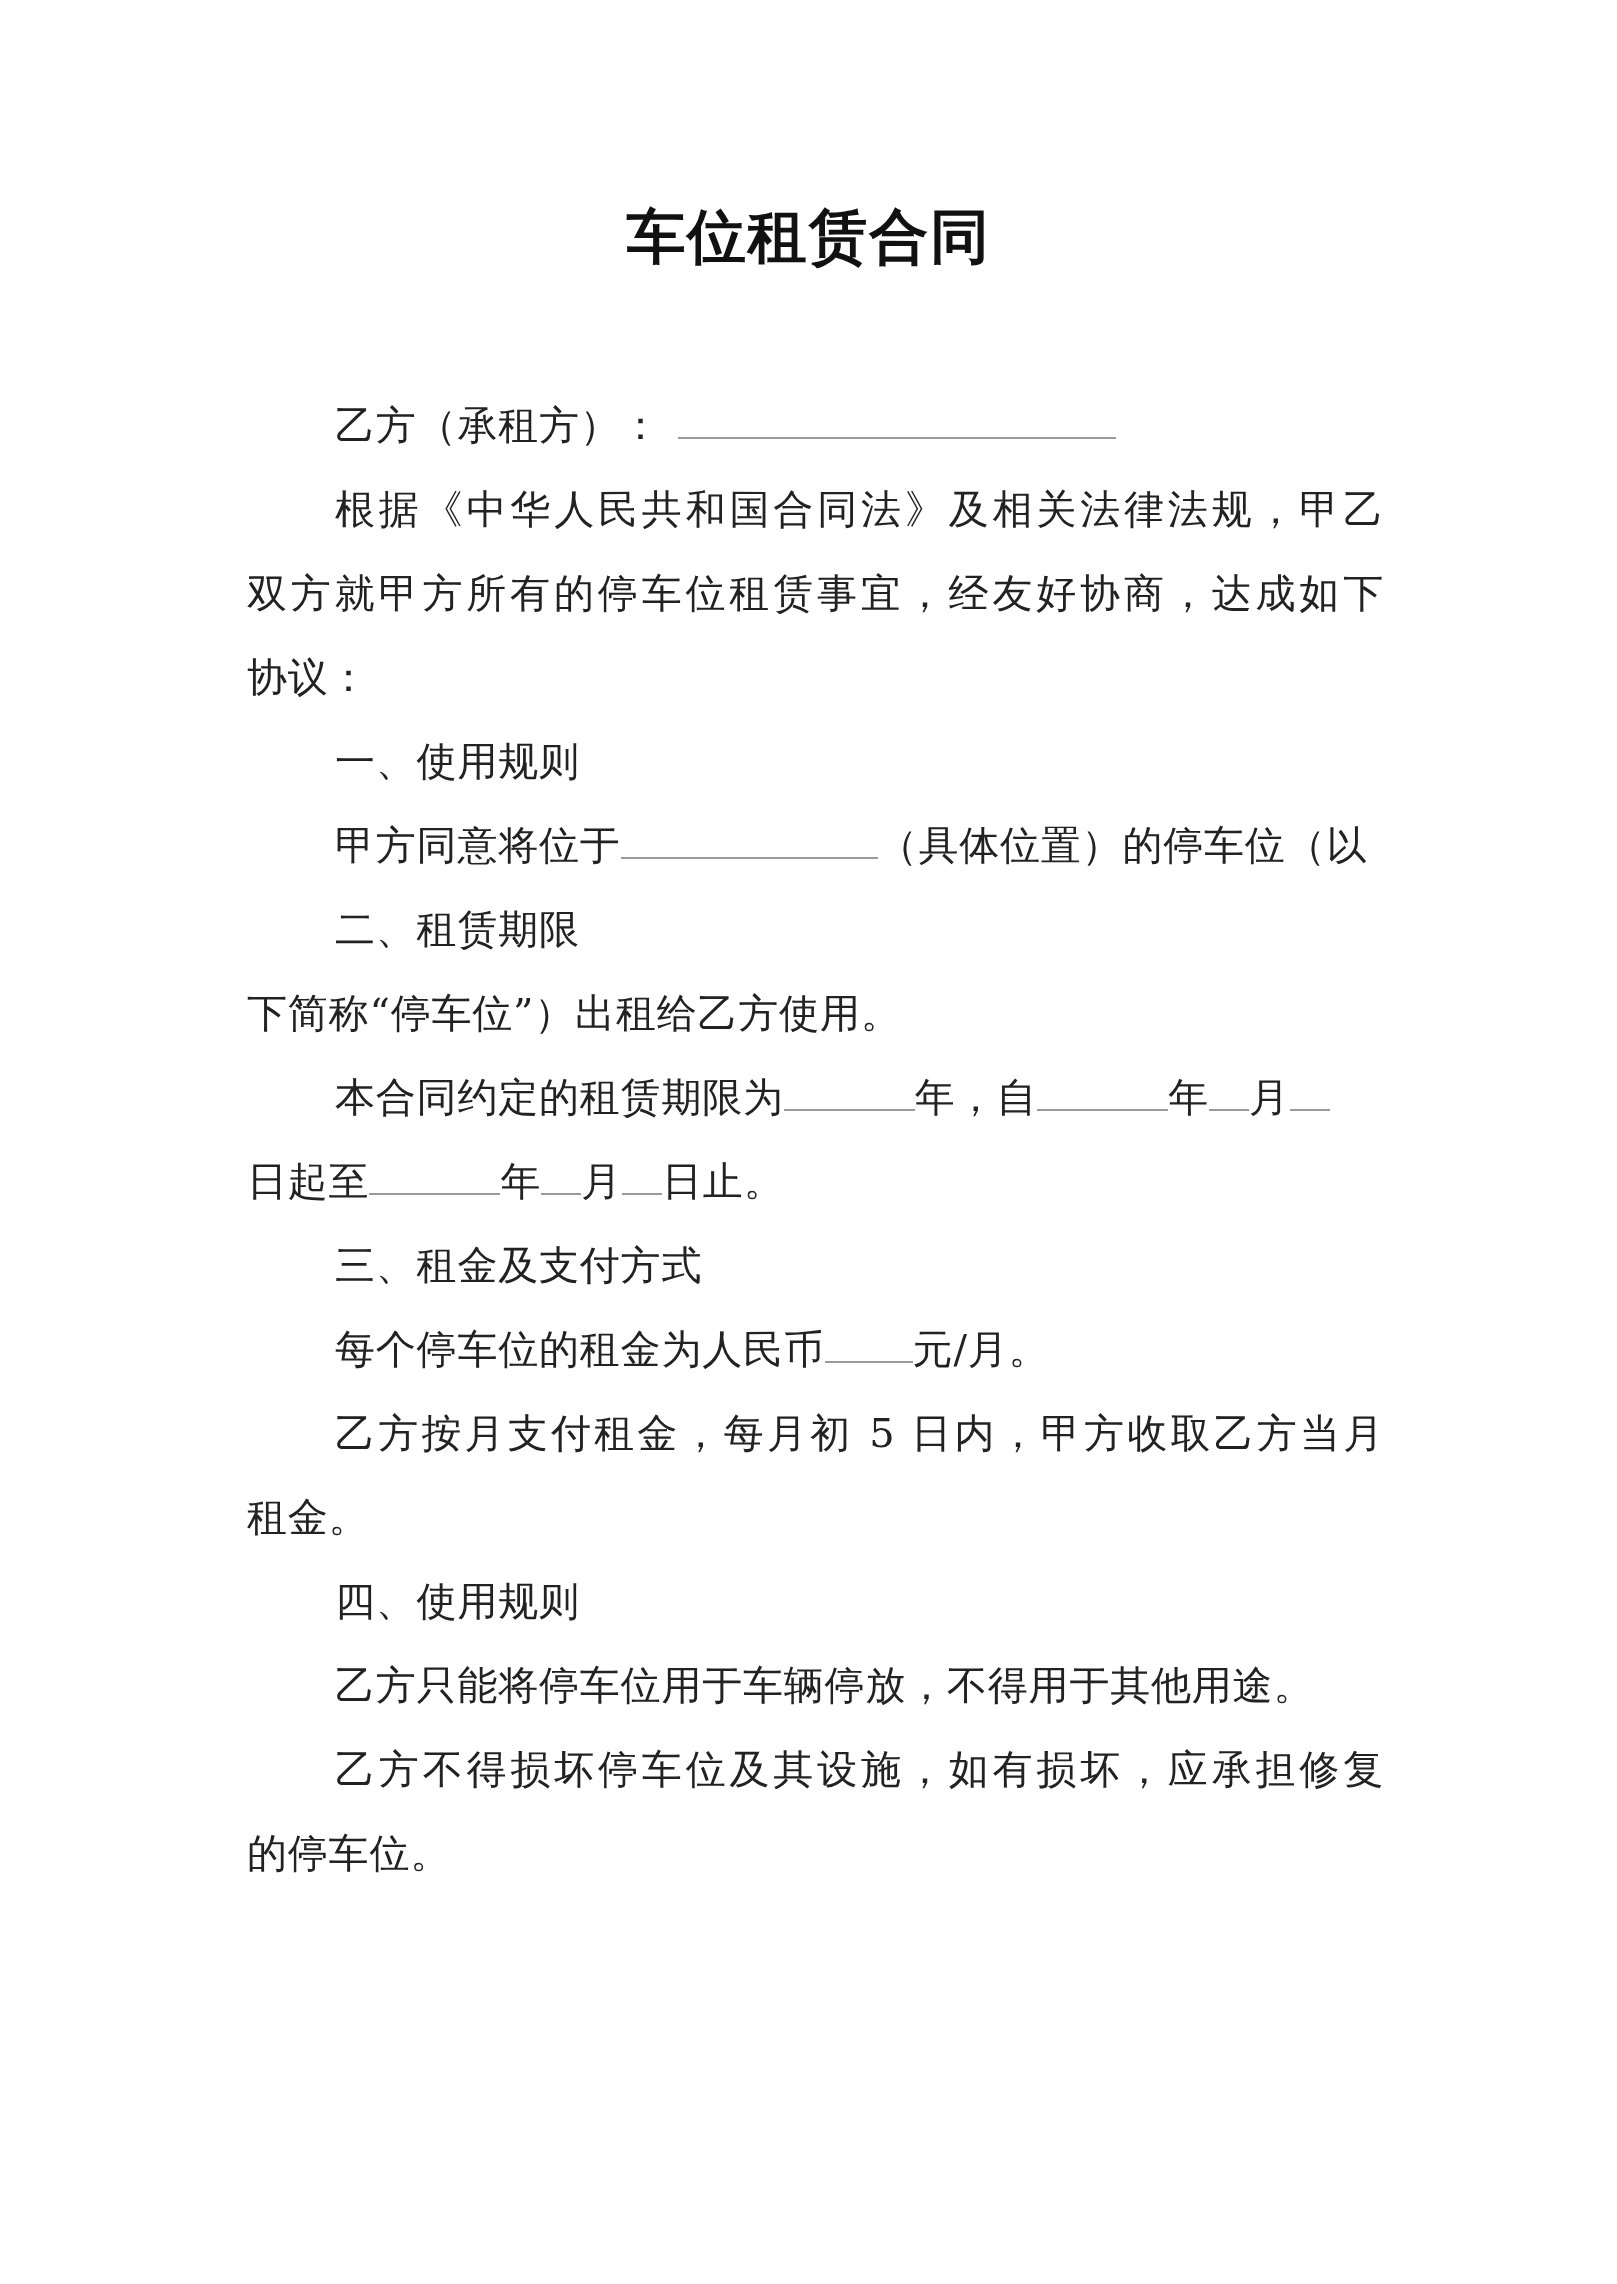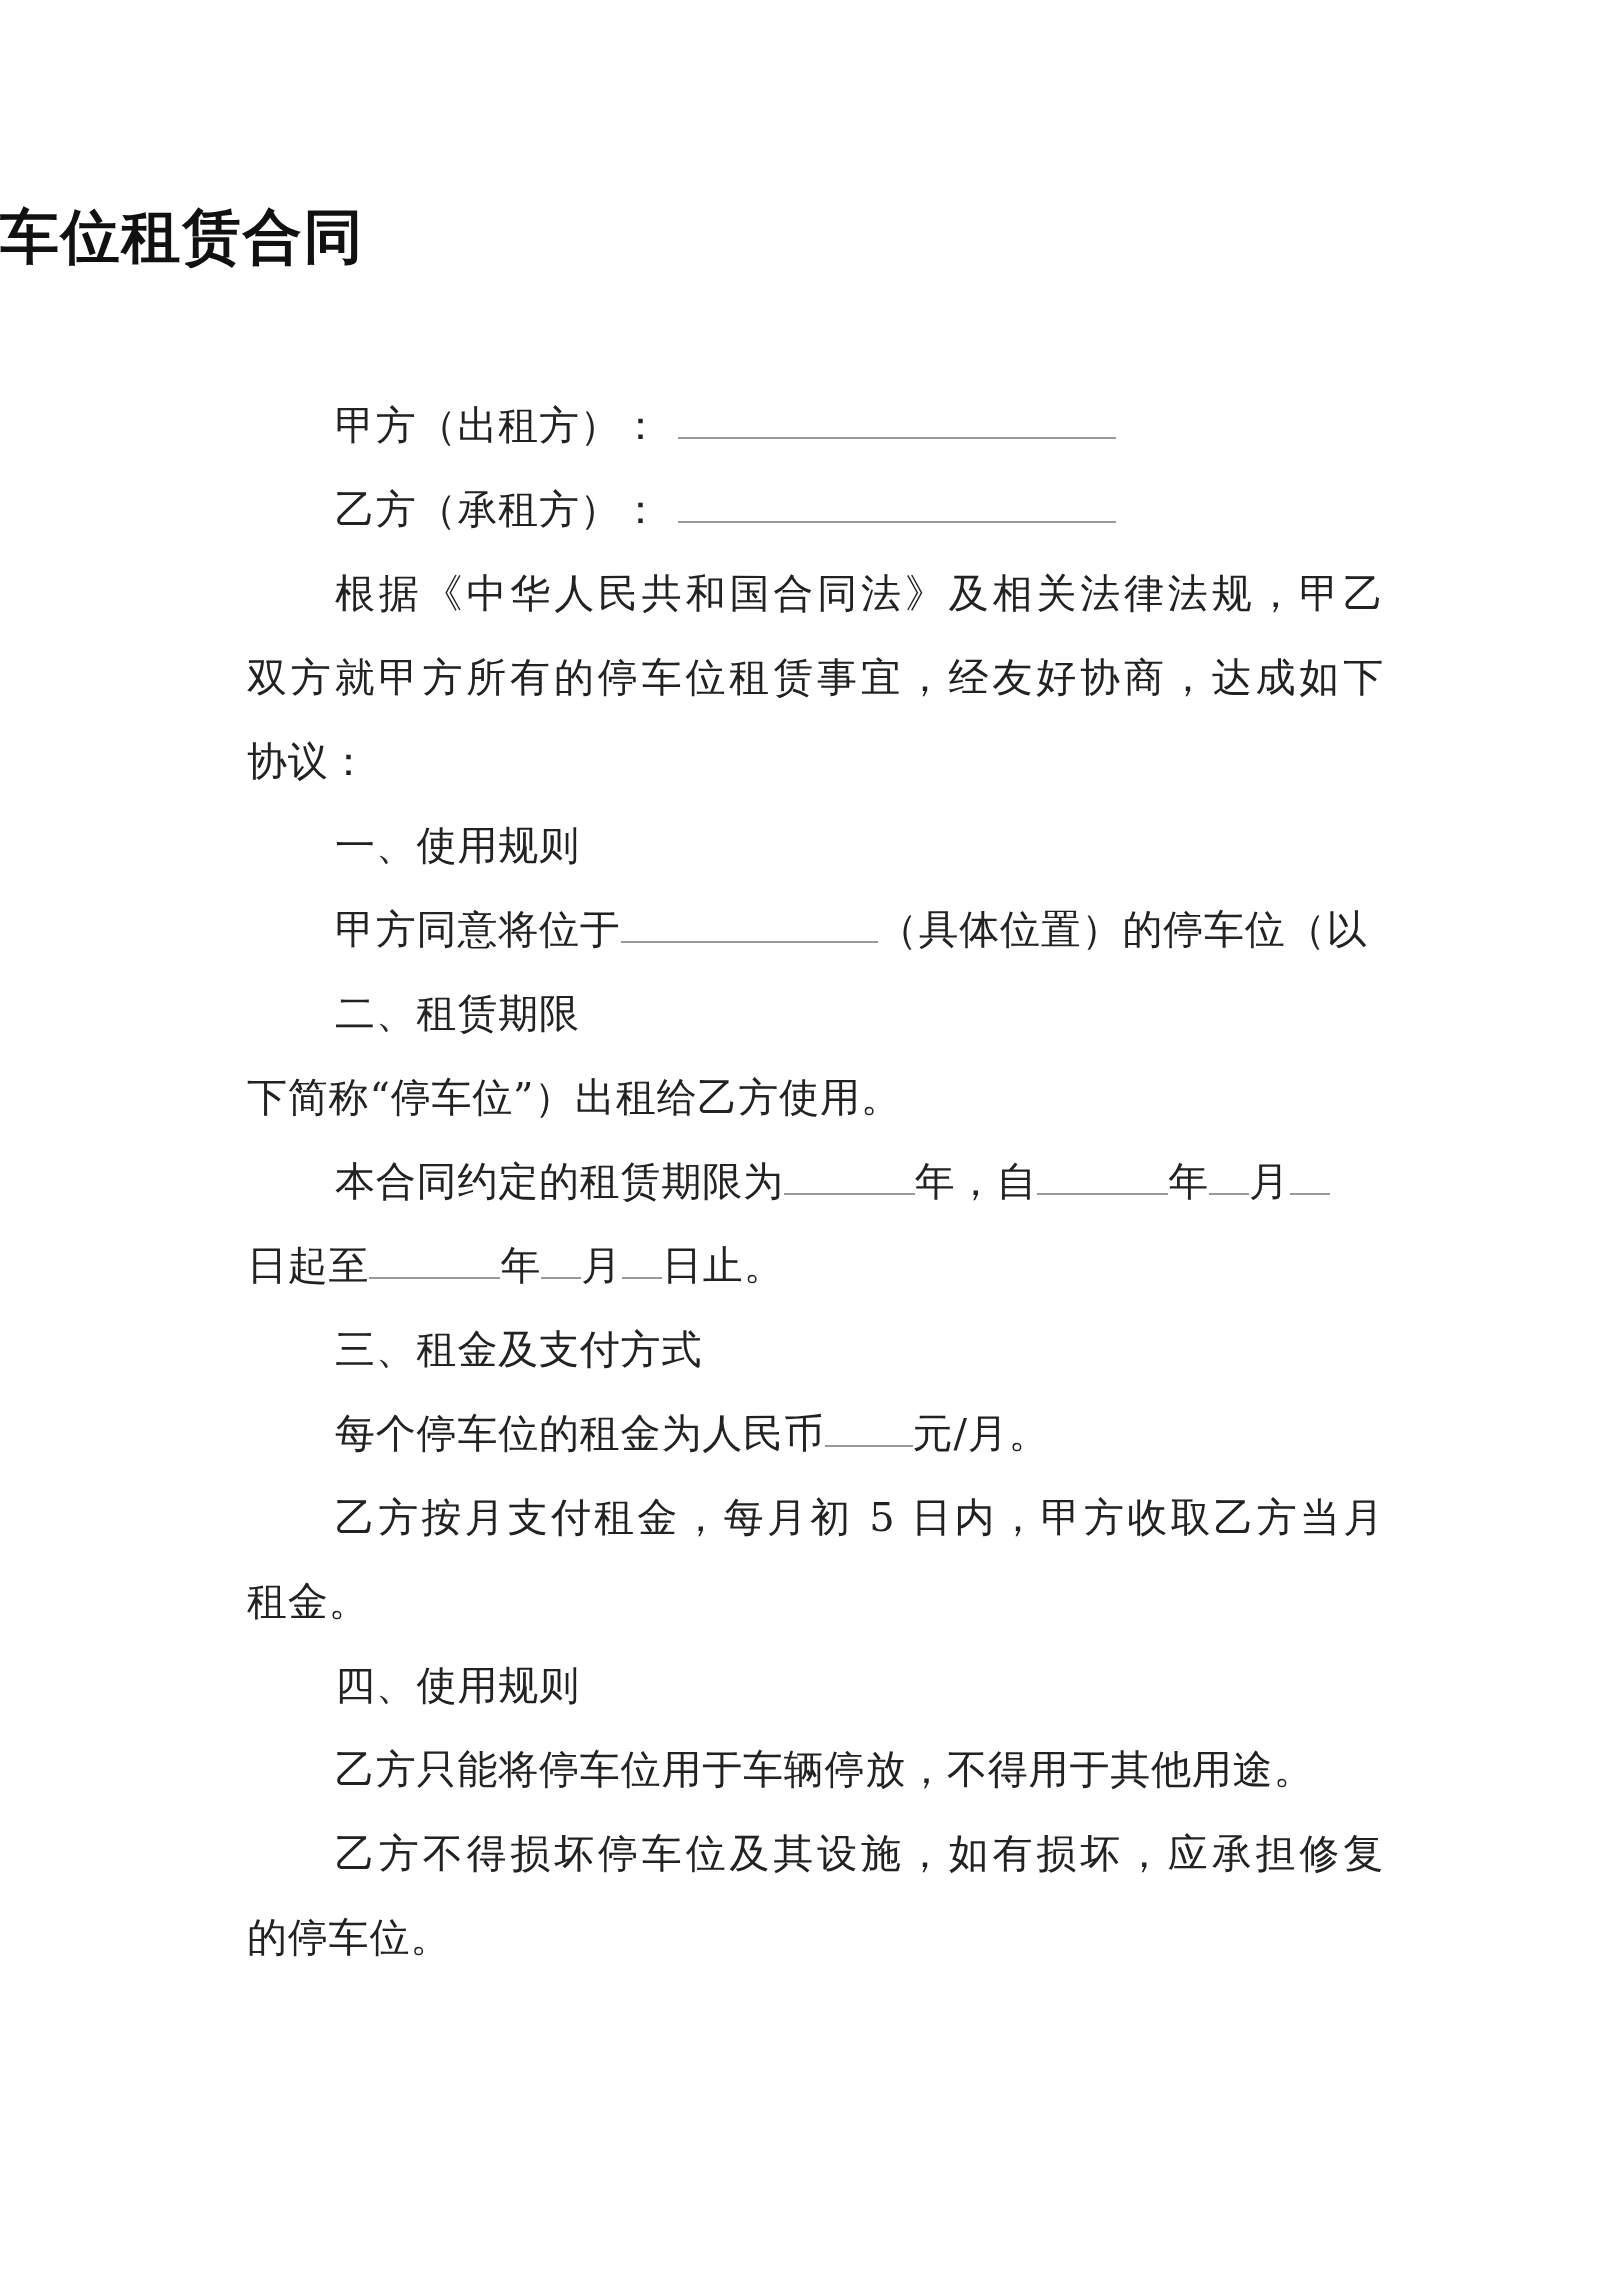--- a/index.html
+++ b/index.html
@@ -1,40 +1,39 @@
 <!DOCTYPE html>
 <html style="font-size:13.5px"><head>
 <meta charset="utf-8">
 <style>
   html, body { margin:0; padding:0; background:#ffffff; }
   body { width:1617px; height:2284px; position:relative; overflow:hidden;
          font-family: "DejaVu Serif", "Liberation Serif", serif; color:#222; }
   .page { position:absolute; left:0; top:0; width:1617px; height:2284px; background:#fff; }
-  .title { position:absolute; left:0; width:1617px; top:198px; 
+  .title { position:absolute; left:0; width:1617px; top:198px; text-align:center;
            font-family: "DejaVu Sans", "Liberation Sans", sans-serif; font-weight:bold;
            font-size:59px; letter-spacing:1.7px; color:#111; }
   .content { position:absolute; left:247px; top:383px; width:1137px; }
   .line { height:84px; line-height:84px; font-size:40px; white-space:nowrap; letter-spacing:0.8px; }
   .indent { padding-left:88px; }
   .justify { text-align:justify; text-align-last:justify; }
   .blank { display:inline-block; border-bottom:2.5px solid #9a9a9a; height:30px; vertical-align:baseline; }
   .b-party { width:438px; margin-left:17px; }
   .b-loc { width:257px; }
   .b-yr { width:131px; }
   .b-short { width:40px; }
   .b-money { width:88px; }
 </style>
 </head>
 <body>
 
 <div class="page">
   <div class="title">车位租赁合同</div>
 
   <div class="content">
-    <div class="line indent"><span>甲方（出租方）：</span><span class="blank b-party"></span></div>
     <div class="line indent"><span>乙方（承租方）：</span><span class="blank b-party"></span></div>
 
     <div class="line indent justify">根据《中华人民共和国合同法》及相关法律法规，甲乙</div>
     <div class="line justify">双方就甲方所有的停车位租赁事宜，经友好协商，达成如下</div>
     <div class="line">协议：</div>
 
     <div class="line indent">一、使用规则</div>
     <div class="line indent"><span>甲方同意将位于</span><span class="blank b-loc"></span><span>（具体位置）的停车位（以</span></div>
     <div class="line indent">二、租赁期限</div>
 

